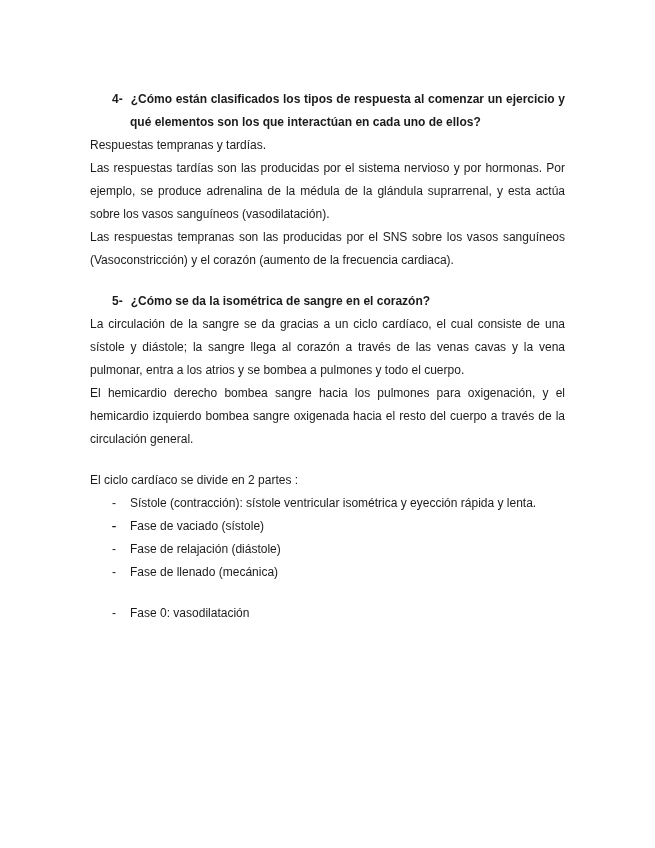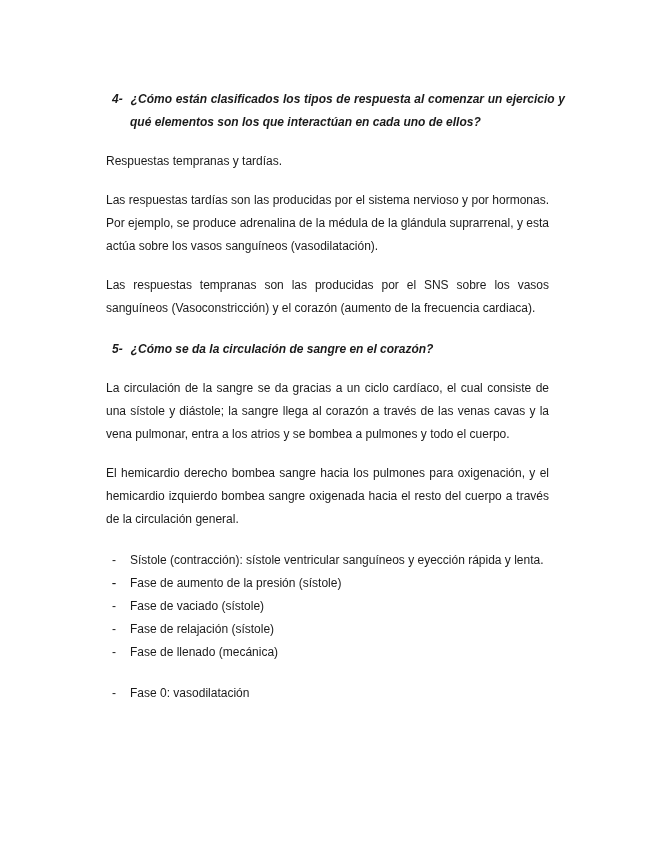--- a/index.html
+++ b/index.html
@@ -24,28 +24,27 @@
   .sec.first, .sec.flush { margin-top: 0; }
 
   .q-heading {
     margin: 0;
     font-size: 12px;
     font-weight: bold;
     line-height: 23px;
     text-align: justify;
     padding-left: 40px;
     text-indent: -18px;
-    font-style: italic;
   }
   .q-num {
     display: inline;
     margin-right: 8px;
   }
   .para {
-    margin: 16px;
+    margin: 0;
     text-align: justify;
   }
   .li {
     margin: 0;
     position: relative;
     padding-left: 40px;
     text-align: justify;
   }
   .li-marker {
     position: absolute;
@@ -59,34 +58,35 @@
 <div class="page">
 
   <section class="sec first">
     <h2 class="q-heading"><span class="q-num">4-</span><span class="q-text">¿Cómo están clasificados los tipos de respuesta al comenzar un ejercicio y qué elementos son los que interactúan en cada uno de ellos?</span></h2>
     <p class="para">Respuestas tempranas y tardías.</p>
     <p class="para">Las respuestas tardías son las producidas por el sistema nervioso y por hormonas. Por ejemplo, se produce adrenalina de la médula de la glándula suprarrenal, y esta actúa sobre los vasos sanguíneos (vasodilatación).</p>
     <p class="para">Las respuestas tempranas son las producidas por el SNS sobre los vasos sanguíneos (Vasoconstricción) y el corazón (aumento de la frecuencia cardiaca).</p>
   </section>
 
   <section class="sec">
-    <h2 class="q-heading"><span class="q-num">5-</span><span class="q-text">¿Cómo se da la circulación de sangre en el corazón?</span></h2>
+    <h2 class="q-heading"><span class="q-num">5-</span><span class="q-text">¿Cómo se da la isométrica de sangre en el corazón?</span></h2>
     <p class="para">La circulación de la sangre se da gracias a un ciclo cardíaco, el cual consiste de una sístole y diástole; la sangre llega al corazón a través de las venas cavas y la vena pulmonar, entra a los atrios y se bombea a pulmones y todo el cuerpo.</p>
     <p class="para">El hemicardio derecho bombea sangre hacia los pulmones para oxigenación, y el hemicardio izquierdo bombea sangre oxigenada hacia el resto del cuerpo a través de la circulación general.</p>
   </section>
 
   <section class="sec">
-    <p class="li"><span class="li-marker">-</span><span class="li-text">Sístole (contracción): sístole ventricular sanguíneos y eyección rápida y lenta.</span></p>
+    <p class="para">El ciclo cardíaco se divide en 2 partes :</p>
+    <p class="li"><span class="li-marker">-</span><span class="li-text">Sístole (contracción): sístole ventricular isométrica y eyección rápida y lenta.</span></p>
     <p class="li"><span class="li-marker">-</span></p>
   </section>
 
   <section class="sec flush">
-    <p class="li"><span class="li-marker">-</span><span class="li-text">Fase de aumento de la presión (sístole)</span></p>
+    <p class="li"><span class="li-marker">-</span></p>
     <p class="li"><span class="li-marker">-</span><span class="li-text">Fase de vaciado (sístole)</span></p>
-    <p class="li"><span class="li-marker">-</span><span class="li-text">Fase de relajación (sístole)</span></p>
+    <p class="li"><span class="li-marker">-</span><span class="li-text">Fase de relajación (diástole)</span></p>
     <p class="li"><span class="li-marker">-</span><span class="li-text">Fase de llenado (mecánica)</span></p>
   </section>
 
   <section class="sec">
     <p class="li"><span class="li-marker">-</span><span class="li-text">Fase 0: vasodilatación</span></p>
   </section>
 
 </div>
 
 </body></html>

